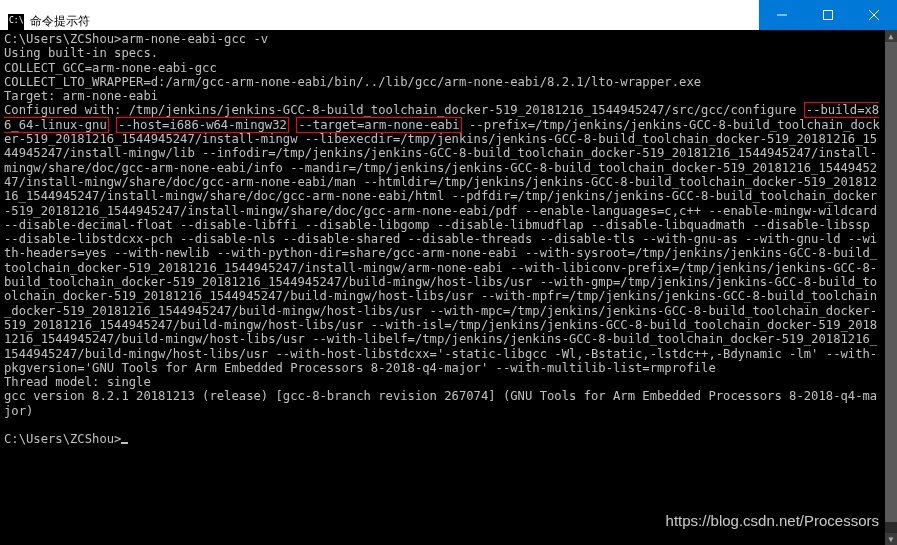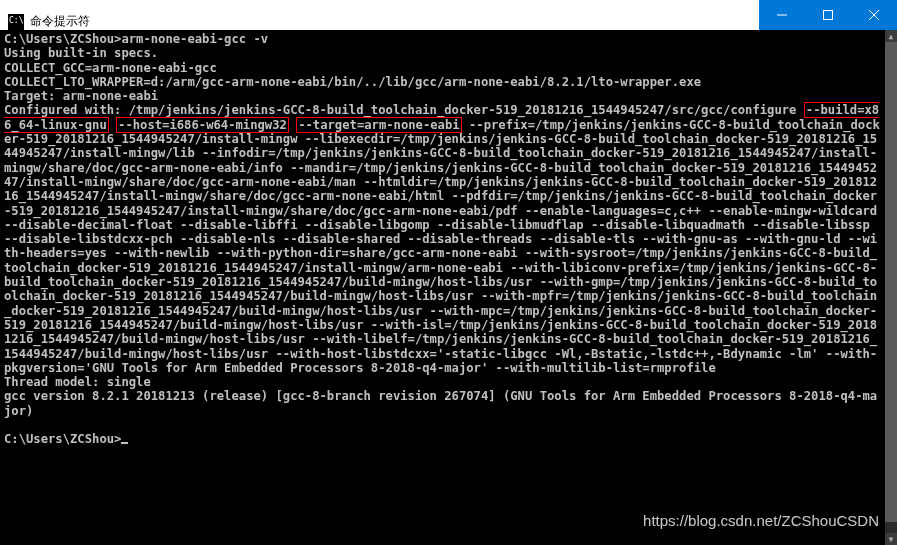--- a/index.html
+++ b/index.html
@@ -64,21 +64,20 @@
     right: 12px;
     bottom: 0;
     background: #000;
     color: #c0c0c0;
     font-size: 12.2px;
     line-height: 14.3px;
     padding: 2px 4px 0 4px;
     white-space: pre-wrap;
     word-break: break-all;
     overflow: hidden;
-    font-weight: bold;
   }
   .scrollbar {
     position: absolute;
     right: 0;
     top: 30px;
     bottom: 0;
     width: 12px;
     background: #2b2b2b;
   }
   .scrollthumb {
@@ -162,13 +161,13 @@
 <span>gcc version 8.2.1 20181213 (release) [gcc-8-branch revision 267074] (GNU Tools for Arm Embedded Processors 8-2018-q4-major)</span>
 
 <span>C:\Users\ZCShou&gt;</span><span class="cursor"></span></div>
 
 <div class="scrollbar">
   <div class="scrollbtn up">▲</div>
   <div class="scrollthumb"></div>
   <div class="scrollbtn down">▼</div>
 </div>
 
-<div class="watermark">https://blog.csdn.net/ZCShouCSDN</div>
+<div class="watermark">https://blog.csdn.net/Processors</div>
 
 </body></html>

